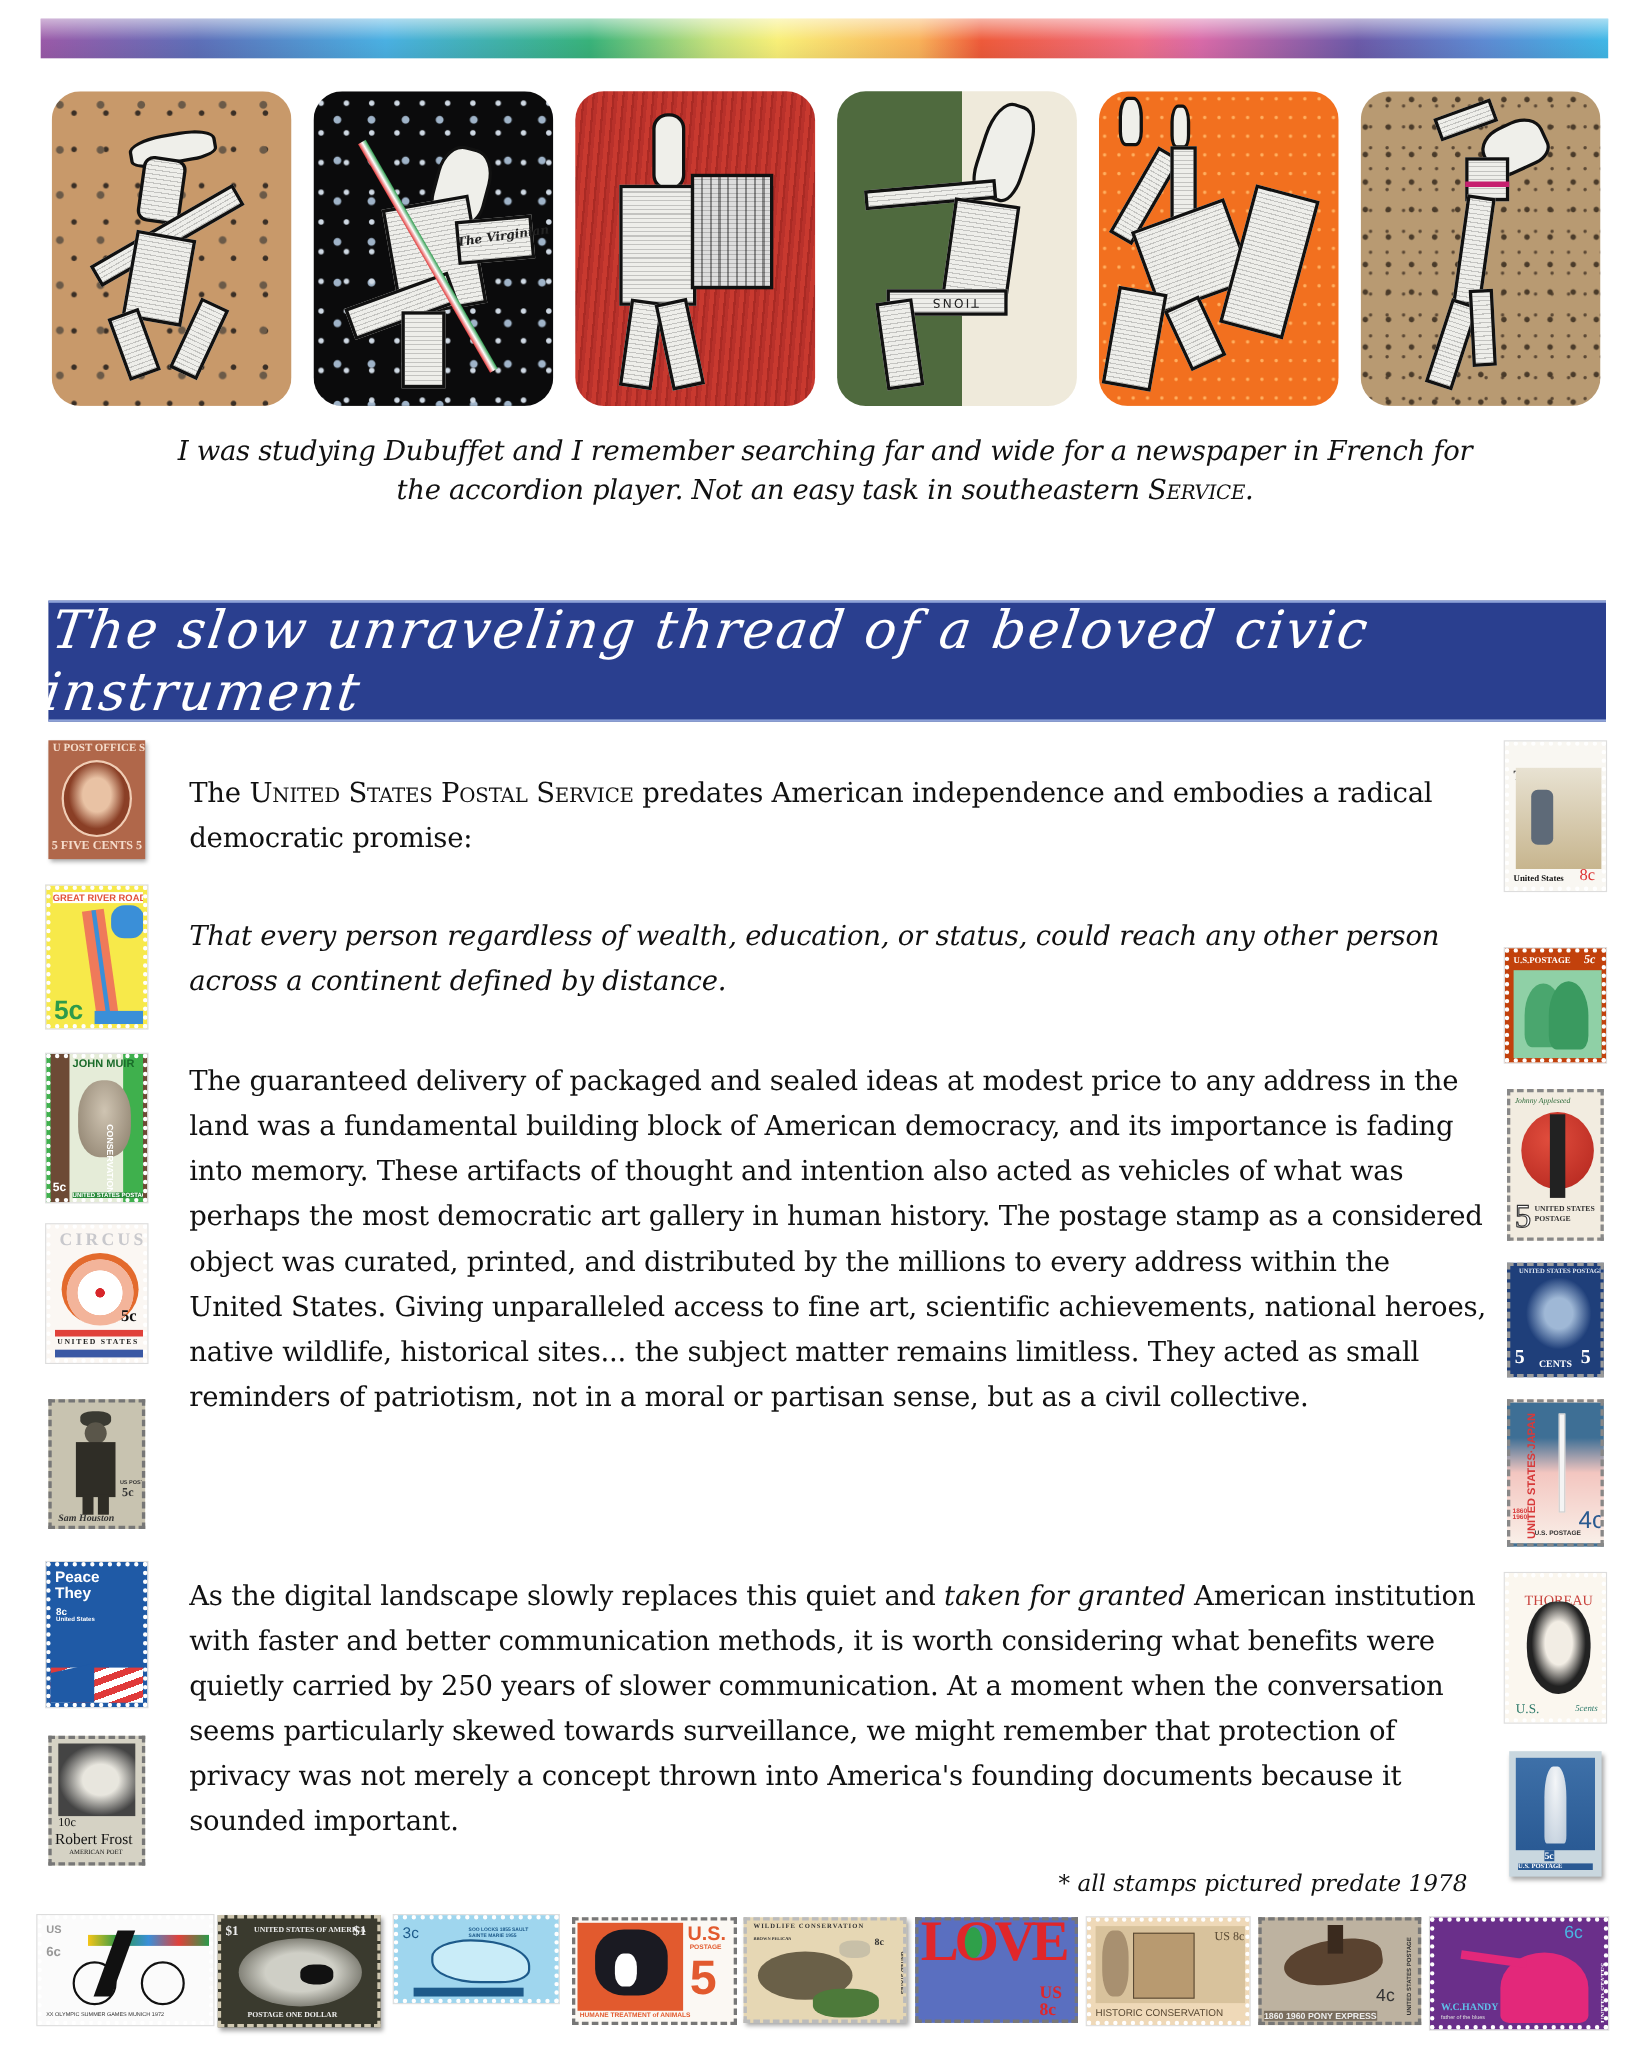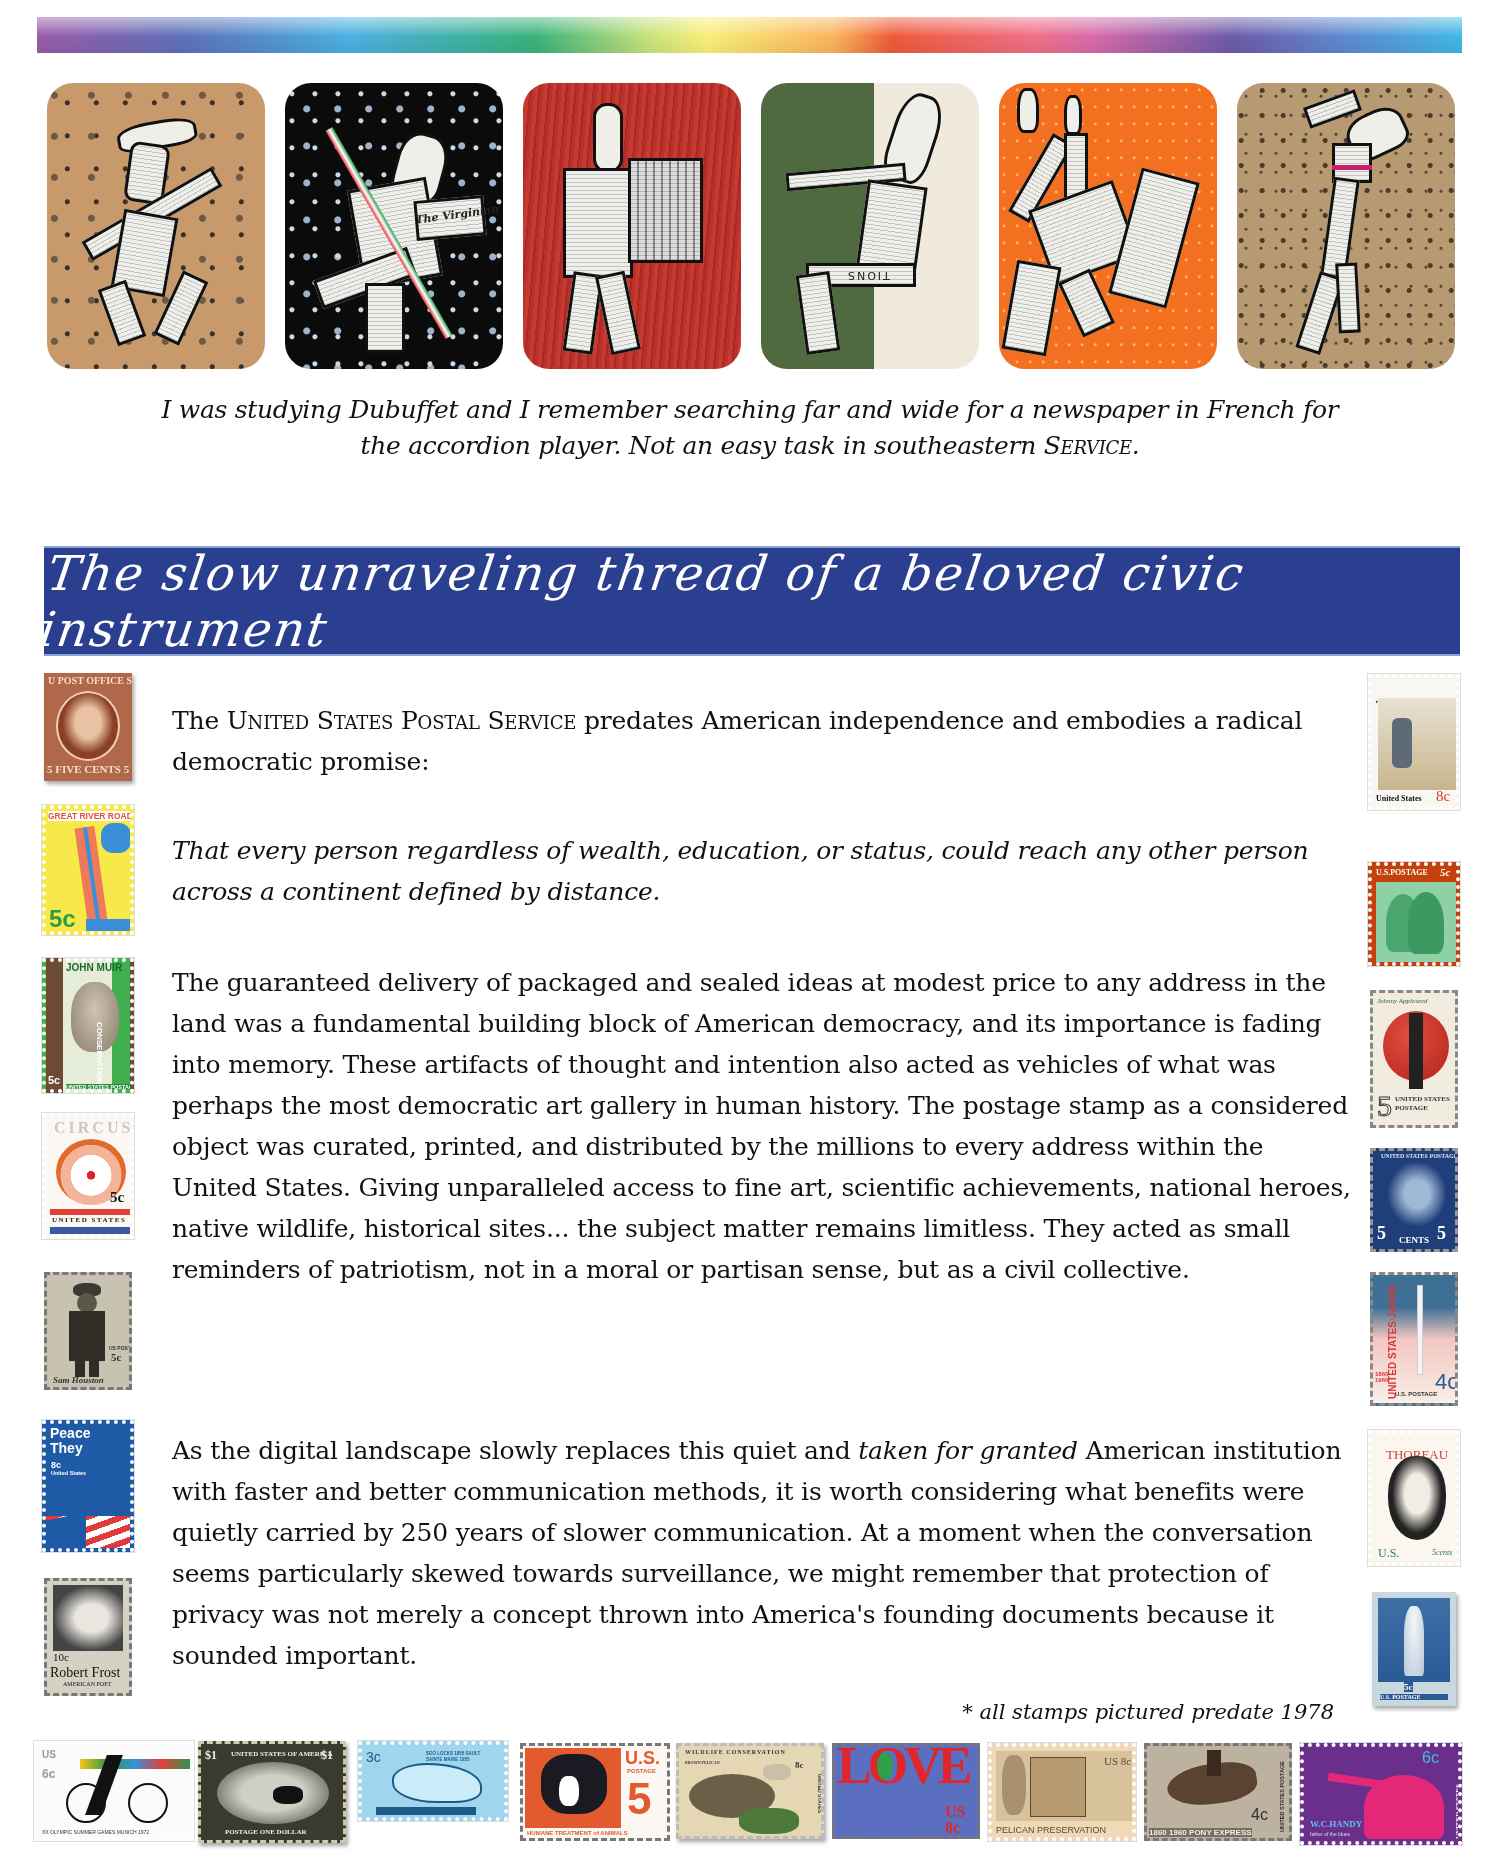--- a/index.html
+++ b/index.html
@@ -312,21 +312,21 @@
   <span class="lbl serif" style="left:2px;top:-6px;font-size:52px;color:#e0262a;line-height:52px;letter-spacing:-4px;width:70px;white-space:normal;">LOVE</span>
   <div style="position:absolute;left:42px;top:6px;width:16px;height:28px;border-radius:50%;background:#2fa04a;"></div>
   <span class="lbl serif" style="left:110px;top:58px;font-size:16px;color:#e0262a;width:24px;white-space:normal;line-height:16px;">US 8c</span>
 </div>
 
 <div class="stamp perf" style="left:988px;top:1743px;width:148px;height:98px;background:#efd9b8;">
   <div style="position:absolute;left:4px;top:4px;width:136px;height:70px;background:#d8c29c;"></div>
   <div style="position:absolute;left:38px;top:10px;width:56px;height:60px;background:#b89a70;border:1px solid #5a4a34;"></div>
   <div style="position:absolute;left:10px;top:8px;width:24px;height:60px;border-radius:40%;background:#a89070;"></div>
   <span class="lbl serif" style="left:112px;top:8px;font-size:11px;color:#5a4a34;font-weight:normal;">US 8c</span>
-  <span class="lbl" style="left:4px;top:78px;font-size:9px;color:#5a4a34;font-weight:normal;">PELICAN PRESERVATION</span>
+  <span class="lbl" style="left:4px;top:78px;font-size:9px;color:#5a4a34;font-weight:normal;">HISTORIC CONSERVATION</span>
 </div>
 
 <div class="stamp" style="left:1144px;top:1743px;width:148px;height:98px;background:#bdb2a0;border:3px dashed #777;">
   <div style="position:absolute;left:20px;top:18px;width:90px;height:40px;border-radius:50% 40% 40% 50%;background:#5a4330;transform:rotate(-8deg);"></div>
   <div style="position:absolute;left:60px;top:4px;width:14px;height:26px;background:#3a2a1e;"></div>
   <span class="lbl" style="left:104px;top:60px;font-size:16px;color:#333;font-weight:normal;">4c</span>
   <span class="lbl" style="left:132px;top:6px;font-size:5.5px;color:#333;transform:rotate(-90deg) translateX(-80px);transform-origin:left top;">UNITED STATES POSTAGE</span>
   <span class="lbl" style="left:2px;top:82px;font-size:8px;color:#eee;background:#7a6e5e;">1860 1960 PONY EXPRESS</span>
 </div>
 

